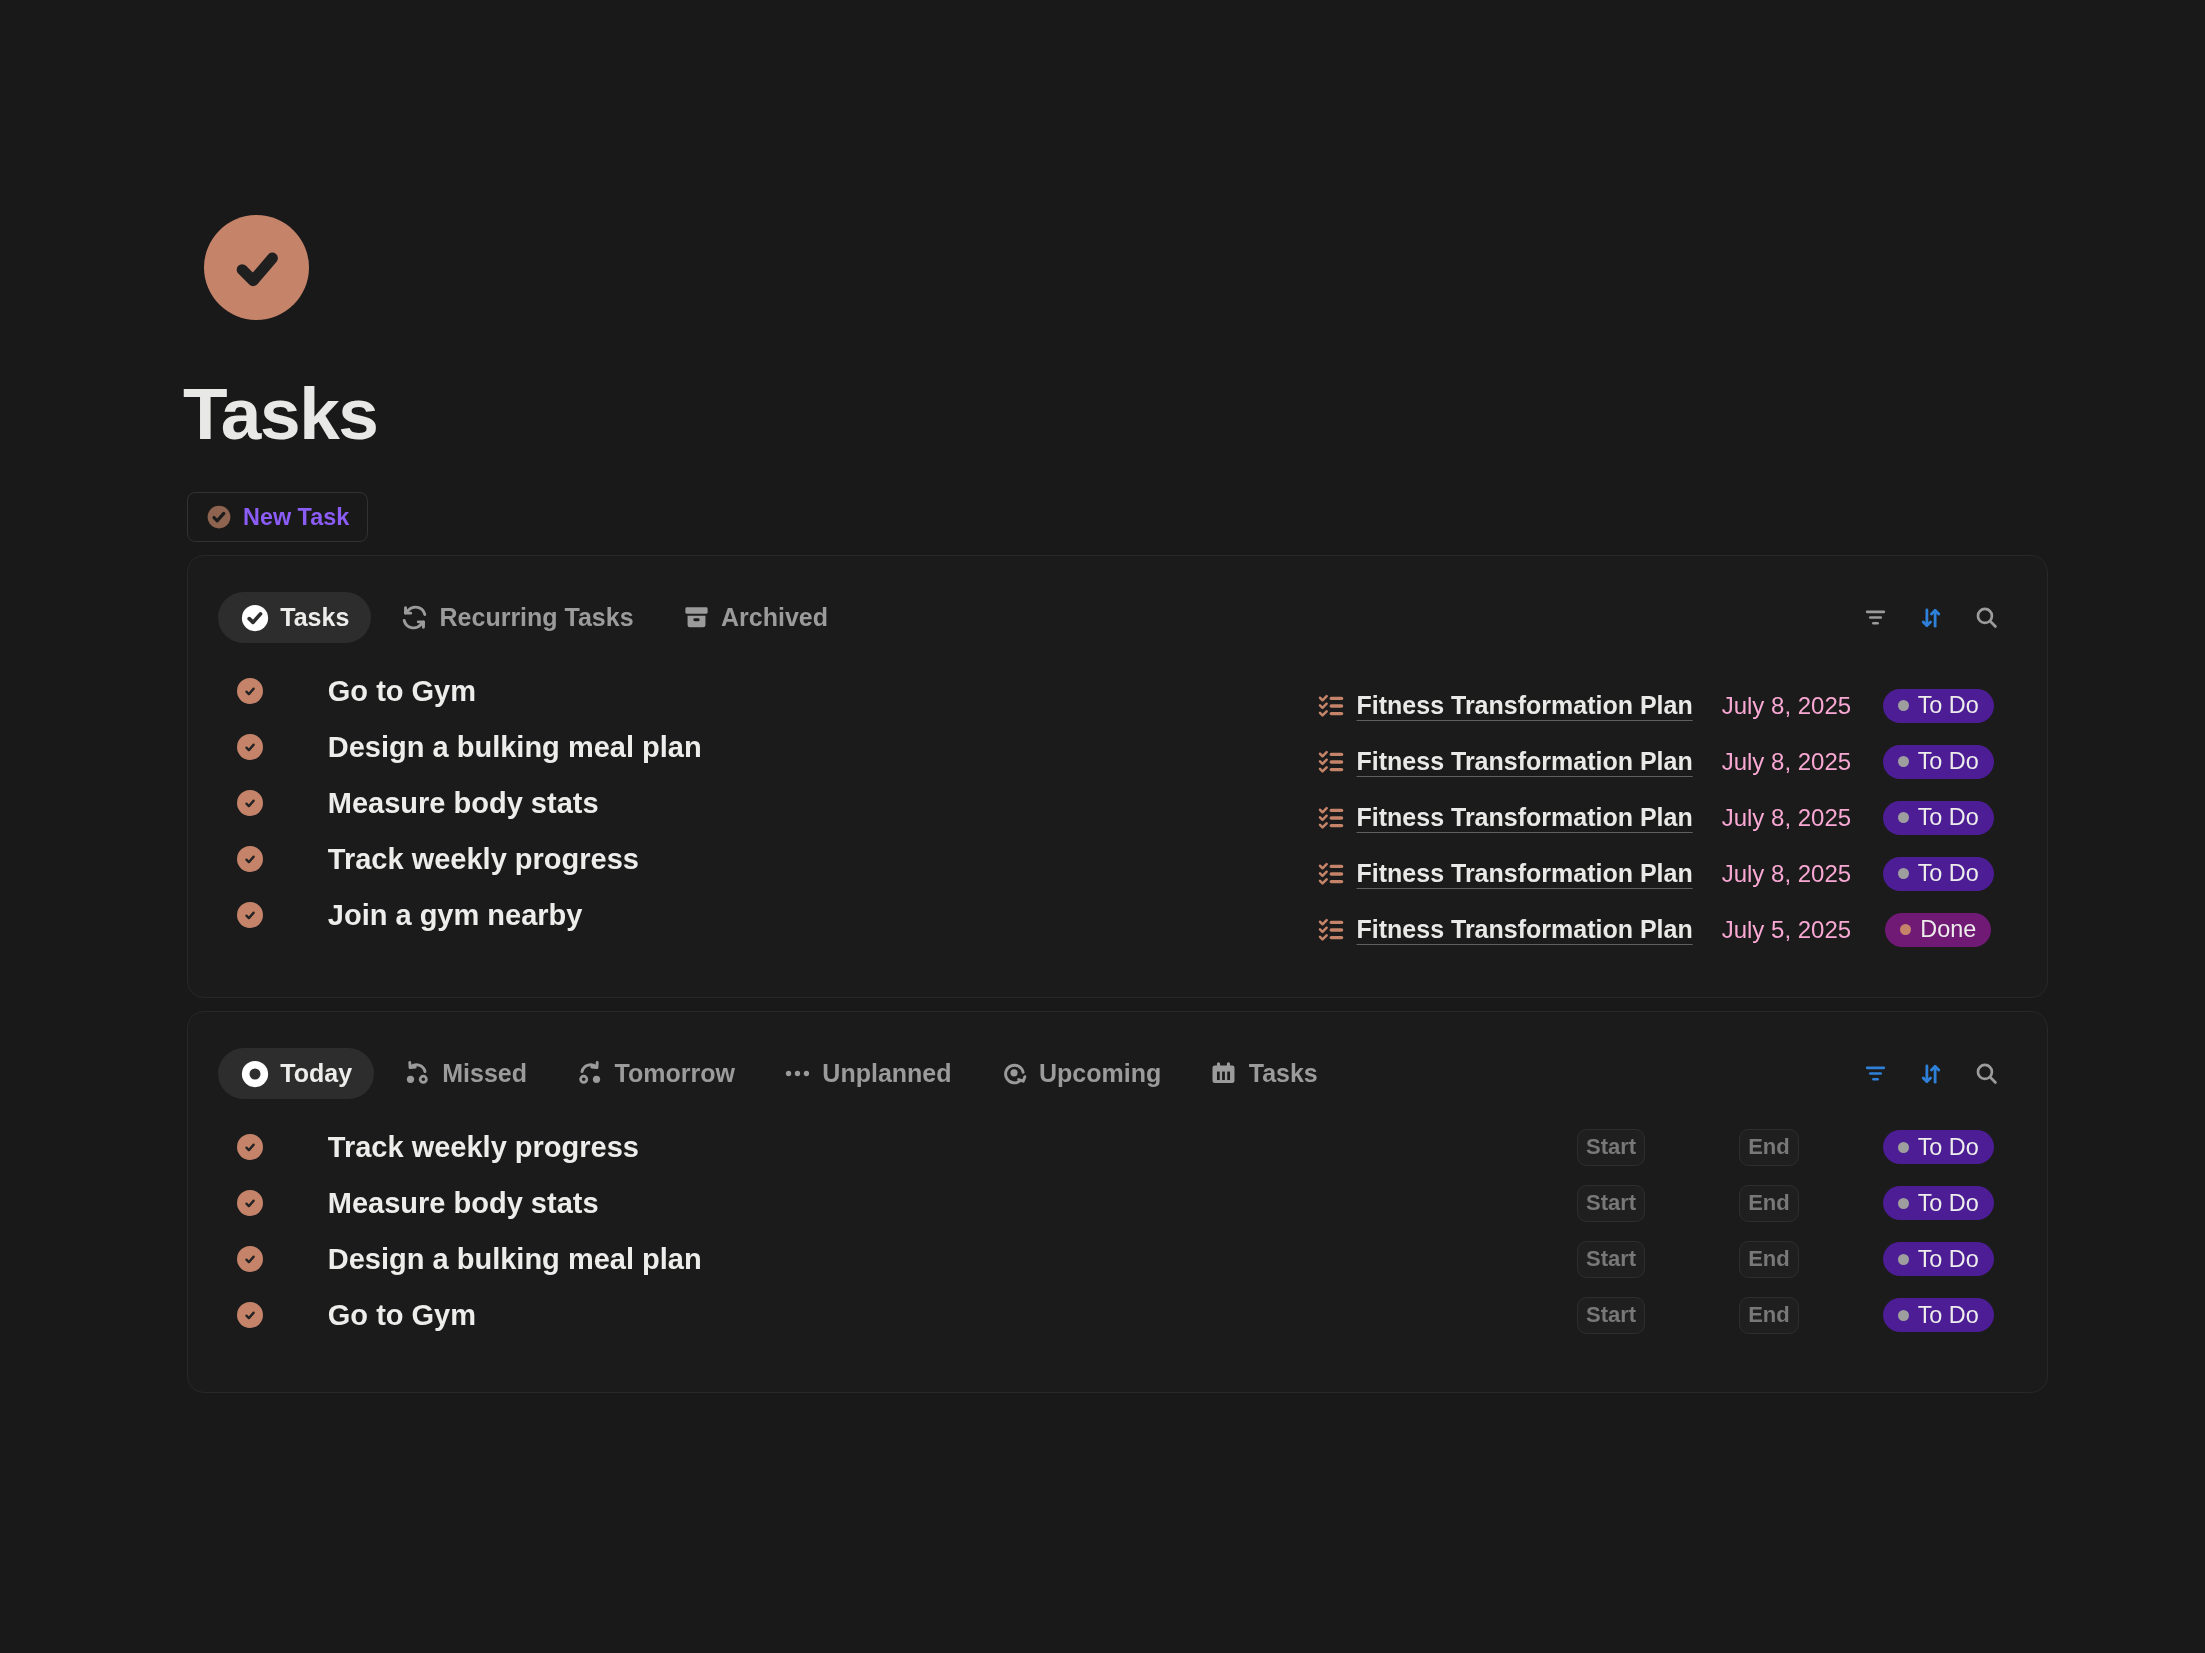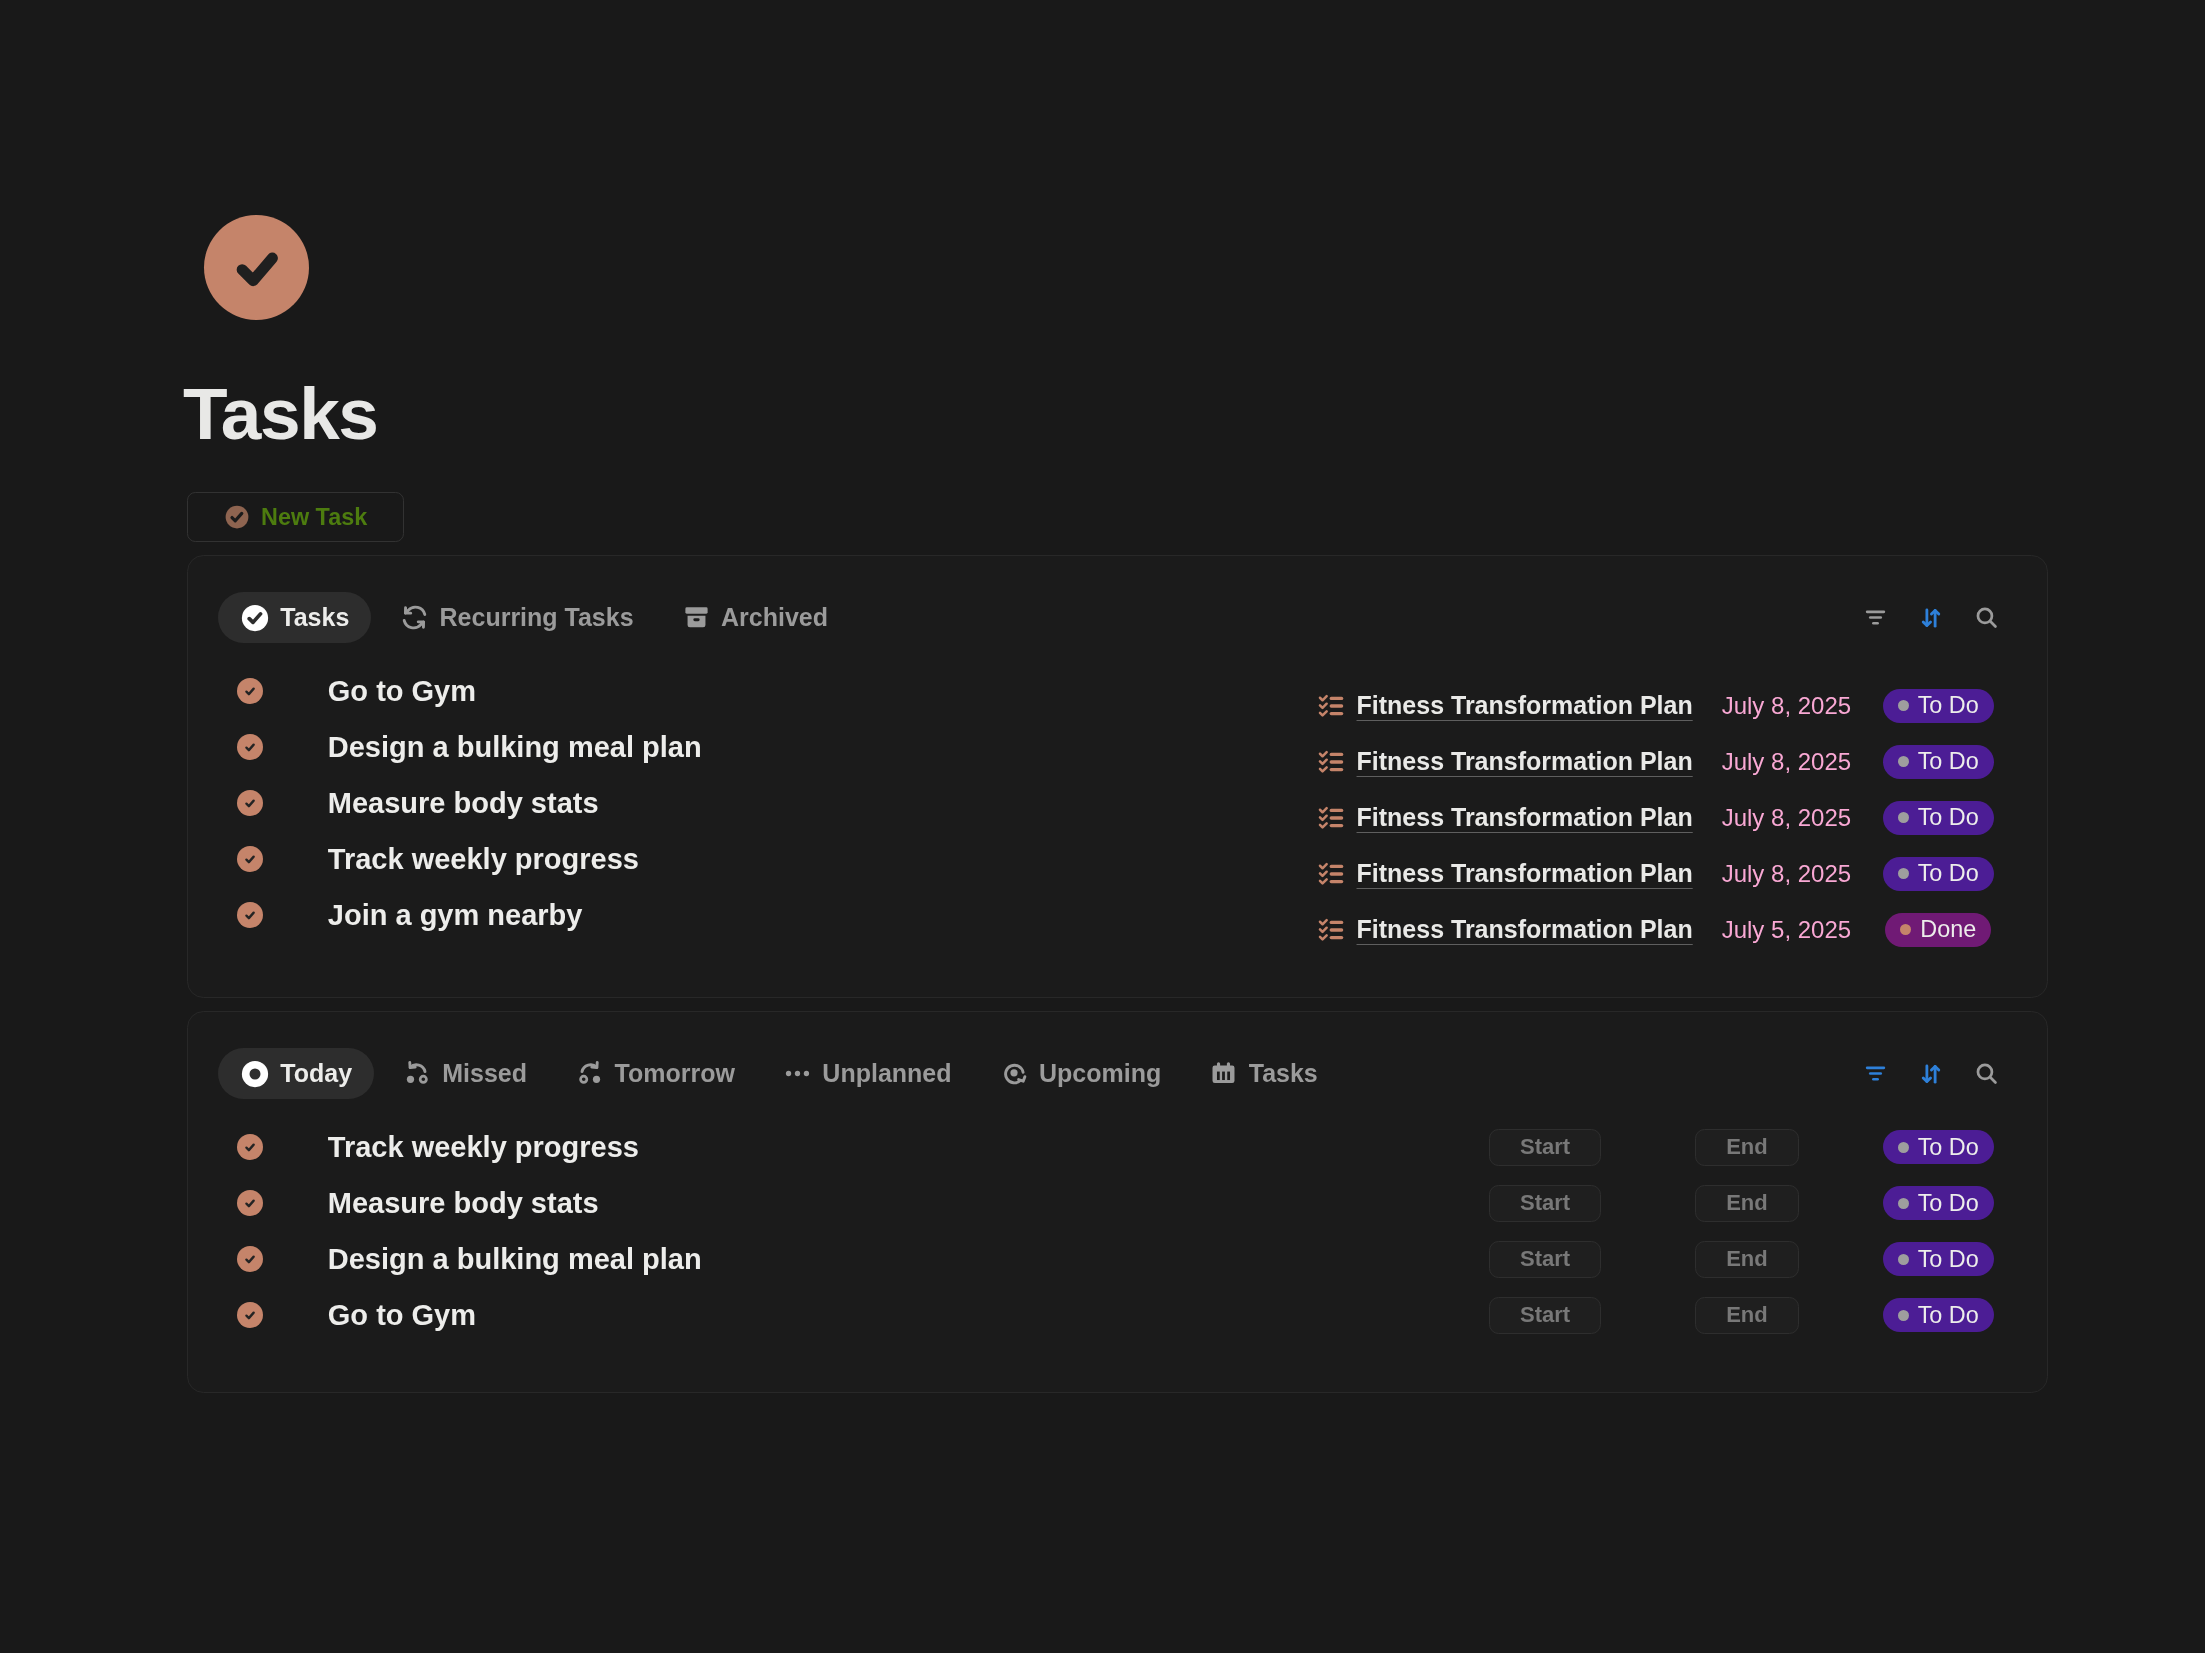--- a/index.html
+++ b/index.html
@@ -12,23 +12,23 @@
   .page-icon {
     position:absolute; left:204px; top:215px; width:105px; height:105px;
     border-radius:50%; background:#C5846A; display:flex; align-items:center; justify-content:center;
   }
   .page-title {
     position:absolute; left:183px; top:372px; font-size:73px; font-weight:700;
     color:#E8E8E6; letter-spacing:-1.4px;
   }
   .new-task {
     position:absolute; left:187px; top:492px; height:50px;
-    display:flex; align-items:center; gap:11px; padding:0 36px;
+    display:flex; align-items:center; gap:11px; padding:0 18px;
     border:1.4px solid #323232; border-radius:8.3px; background:transparent;
-    color:#4d7c0f; font-size:23.4px; font-weight:600; cursor:pointer;
+    color:#8b5cf6; font-size:23.4px; font-weight:600; cursor:pointer;
     font-family:inherit;
   }
   .panel {
     position:absolute; left:187px; width:1861px;
     background:#1B1B1B; border:1.4px solid #282828; border-radius:16.5px;
     padding:0 30px;
   }
   .panel1 { top:555px; height:443px; }
   .panel2 { top:1011px; height:382px; }
   .tabs { display:flex; align-items:center; gap:9.6px; padding-top:36px; }
@@ -58,21 +58,21 @@
   .badge {
     height:34px; border-radius:17px; background:#4c1d95; display:flex; align-items:center;
     gap:9px; padding:0 15px; cursor:pointer;
   }
   .badge .dot { width:11px; height:11px; border-radius:50%; background:#9E9E9E; }
   .badge span { font-size:23.4px; font-weight:500; color:#EDEDEB; white-space:nowrap; }
   .badge.done { background:#701a75; }
   .badge.done .dot { background:#C5846A; }
   .pbtn {
     height:37px; border-radius:9.6px; border:1.4px solid #2E2E2E; background:#1F1F1F;
-    color:#787878; font-size:22px; font-weight:600; padding:0 30px; cursor:pointer;
+    color:#787878; font-size:22px; font-weight:600; padding:0 8px; cursor:pointer;
     font-family:inherit; white-space:nowrap;
   }
   .pbtn.start { margin-left:auto; }
   .pbtn.end { margin-left:46px; }
   .row .badge-wrap.p2 { margin-left:32px; }
   svg { display:block; }
 </style>
 </head>
 <body>
 

